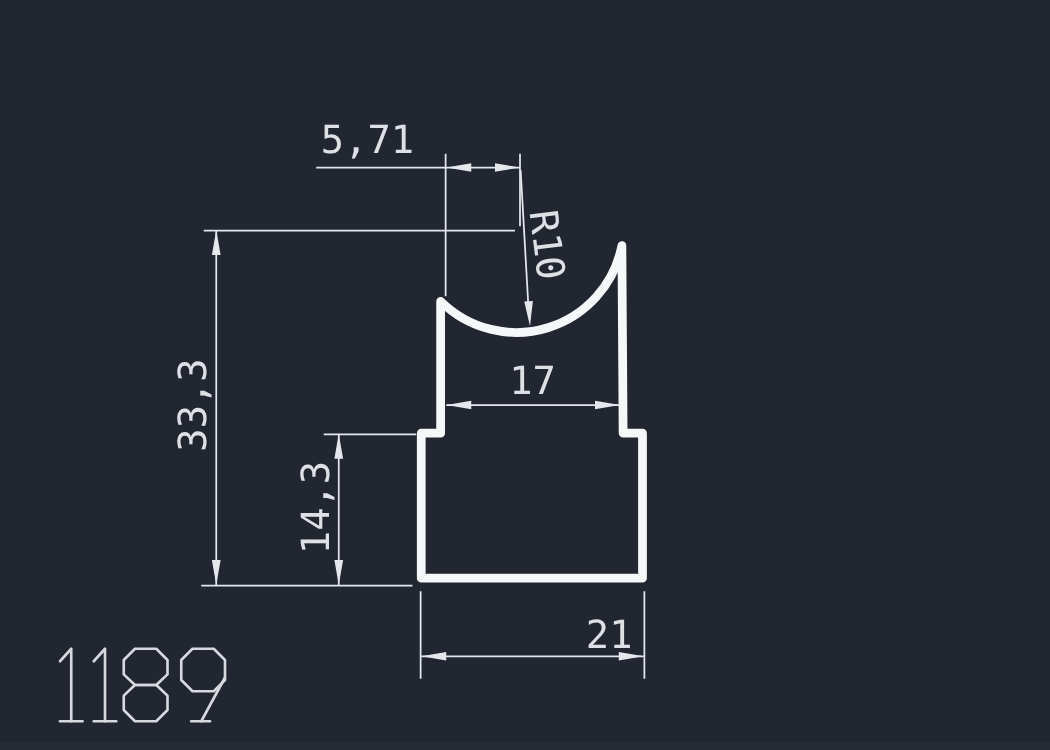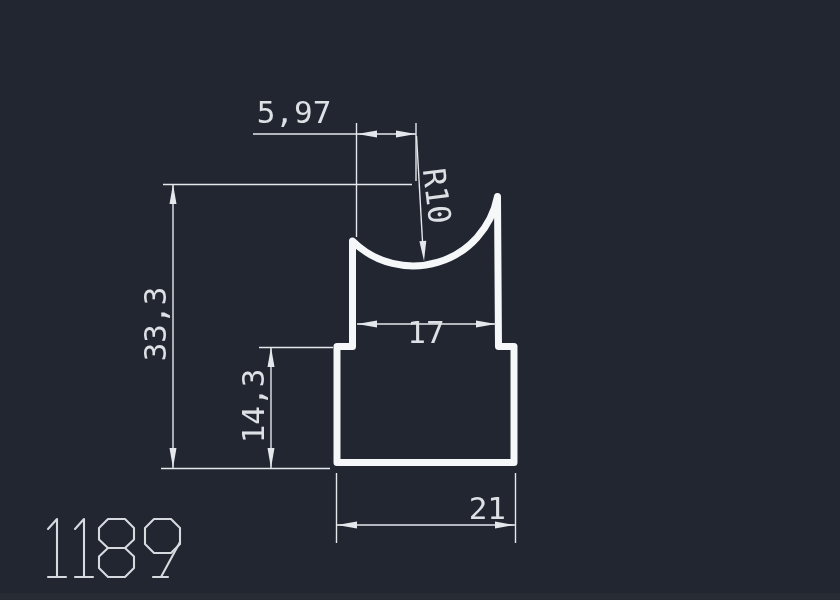--- a/index.html
+++ b/index.html
@@ -71,26 +71,26 @@
         <polyline points="75,529 84,519 84,577" class="partnum-stroke"></polyline>
         <polyline points="75,577 93,577" class="partnum-stroke"></polyline>
         <polyline points="108,519 125,519 134,528 134,539.5 125,548 108,548 99,539.5 99,528 108,519" class="partnum-stroke"></polyline>
         <polyline points="108,548 125,548 134,556.5 134,568 125,577 108,577 99,568 99,556.5 108,548" class="partnum-stroke"></polyline>
         <polyline points="154,519 171,519 180,528 180,544 171,553 154,553 145,544 145,528 154,519" class="partnum-stroke"></polyline>
         <polyline points="180,542 161,577" class="partnum-stroke"></polyline>
         <polyline points="153,577 168,577" class="partnum-stroke"></polyline>
       </g>
   </svg>
 
-  <div class="dim-label" style="left:214px;top:96px;">5,97</div>
+  <div class="dim-label" style="left:214px;top:96px;">5,71</div>
 
   <div class="dim-label rot-leader" style="left:357px;top:180px;">R10</div>
 
   <div class="dim-label rot-ccw" style="left:75px;top:308px;">33,3</div>
 
   <div class="dim-label rot-ccw" style="left:173px;top:390px;">14,3</div>
 
-  <div class="dim-label" style="left:346px;top:289px;margin-top:27px;">17</div>
+  <div class="dim-label" style="left:346px;top:289px;">17</div>
 
   <div class="dim-label" style="left:346px;top:492px;text-align:right;">21</div>
 
   <div class="bottom-strip"></div>
 </div>
 
 </body></html>

